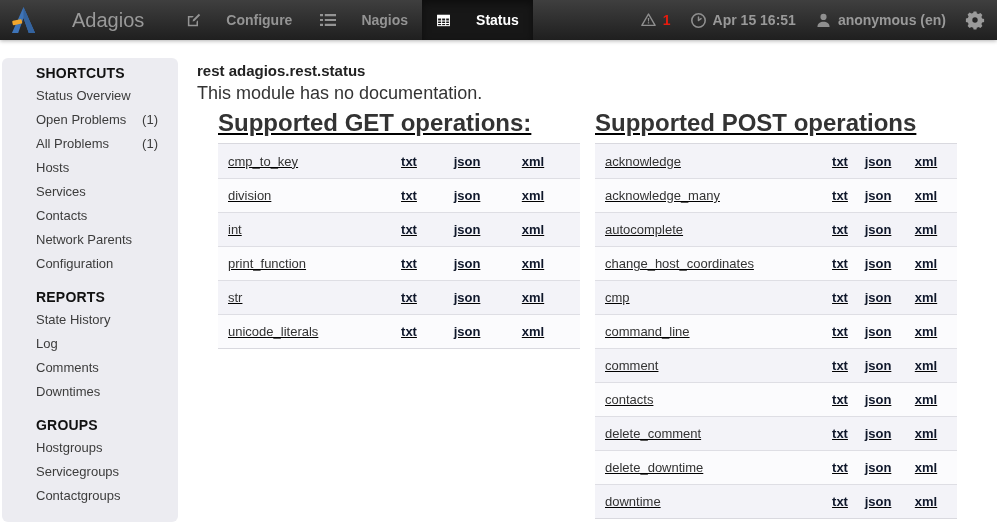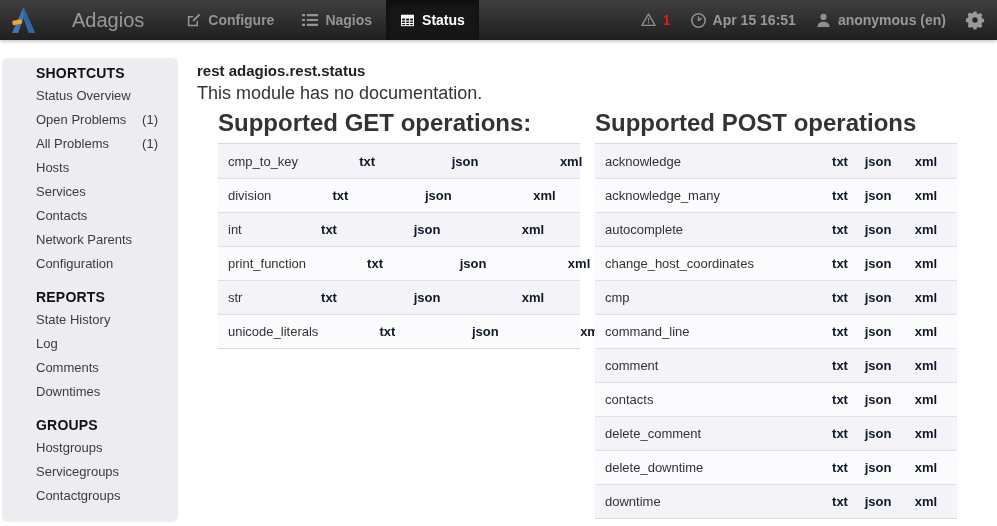--- a/index.html
+++ b/index.html
@@ -15,21 +15,21 @@
     height:40px; width:100%;
     background:linear-gradient(#3f3f3f, #1f1f1f);
     display:flex; align-items:stretch;
     box-shadow:0 1px 4px rgba(0,0,0,.3);
     position:relative; z-index:5;
   }
   .brand { display:flex; align-items:center; gap:11px; padding:0 10px 0 10px; }
   .brand-text { color:#999; font-size:20px; text-decoration:none; cursor:pointer;margin-left:24px; }
   .nav-menu { display:flex; list-style:none; margin:0 0 0 18px; padding:0; }
   .nav-item {
-    display:flex; align-items:center; gap:7px; padding:0 14px;
+    display:flex; align-items:center; gap:25px; padding:0 14px;
     color:#949494; font-weight:bold; font-size:14px; cursor:pointer;
   }
   .nav-item.active {
     background:#171717; color:#ffffff;
     box-shadow:inset 0 3px 8px rgba(0,0,0,.45);
   }
   .nav-right {
     margin-left:auto; display:flex; align-items:center;
     padding-right:12px; color:#999; font-weight:bold; font-size:14px;
   }
@@ -55,35 +55,35 @@
   }
   .side-item .count { color:#3c3c3c; }
 
   
   .content {
     position:absolute; left:178px; top:40px; right:0; bottom:0;
     padding:22px 0 0 19px; overflow:hidden;
   }
   .module-title { font-size:15px; font-weight:bold; color:#222; margin:0; line-height:18px; }
   .module-sub { font-size:18px; color:#333; margin:5px 0 0; line-height:16px; }
-  .columns { display:flex; gap:15px; margin:7px 0 0 21px; }
+  .columns { display:flex; gap:15px; margin:7px 0 0 21px;text-decoration:underline; }
   .op-col { width:362px; flex:0 0 362px; }
   .op-heading {
     font-size:24px; font-weight:bold; color:#333;
     margin:0 0 6px; line-height:29px; white-space:nowrap;
   }
   .op-table { border-top:1px solid #d9d9df; border-bottom:1px solid #d9d9df; }
   .op-row {
     display:grid; height:34px; align-items:center;
     font-size:13px; color:#333;
   }
   .op-row + .op-row { border-top:1px solid #dedee4; }
   .op-row:nth-child(odd) { background:#f3f3f8; }
   .op-row:nth-child(even) { background:#fbfbfd; }
-  .col-0 .op-row { grid-template-columns:1fr 58px 58px 74px; padding-right:10px;gap:40px; }
+  .col-0 .op-row { grid-template-columns:1fr 58px 58px 74px; padding-right:10px; }
   .col-1 .op-row { grid-template-columns:1fr 38px 38px 58px; padding-right:2px; }
   .op-name { padding-left:10px; }
   .op-link { text-align:center; font-weight:bold; color:#0f172a; text-decoration:none; cursor:pointer; }
 </style>
 </head>
 <body>
 
 <nav class="navbar">
   <div class="brand">
     <span class="icon">

